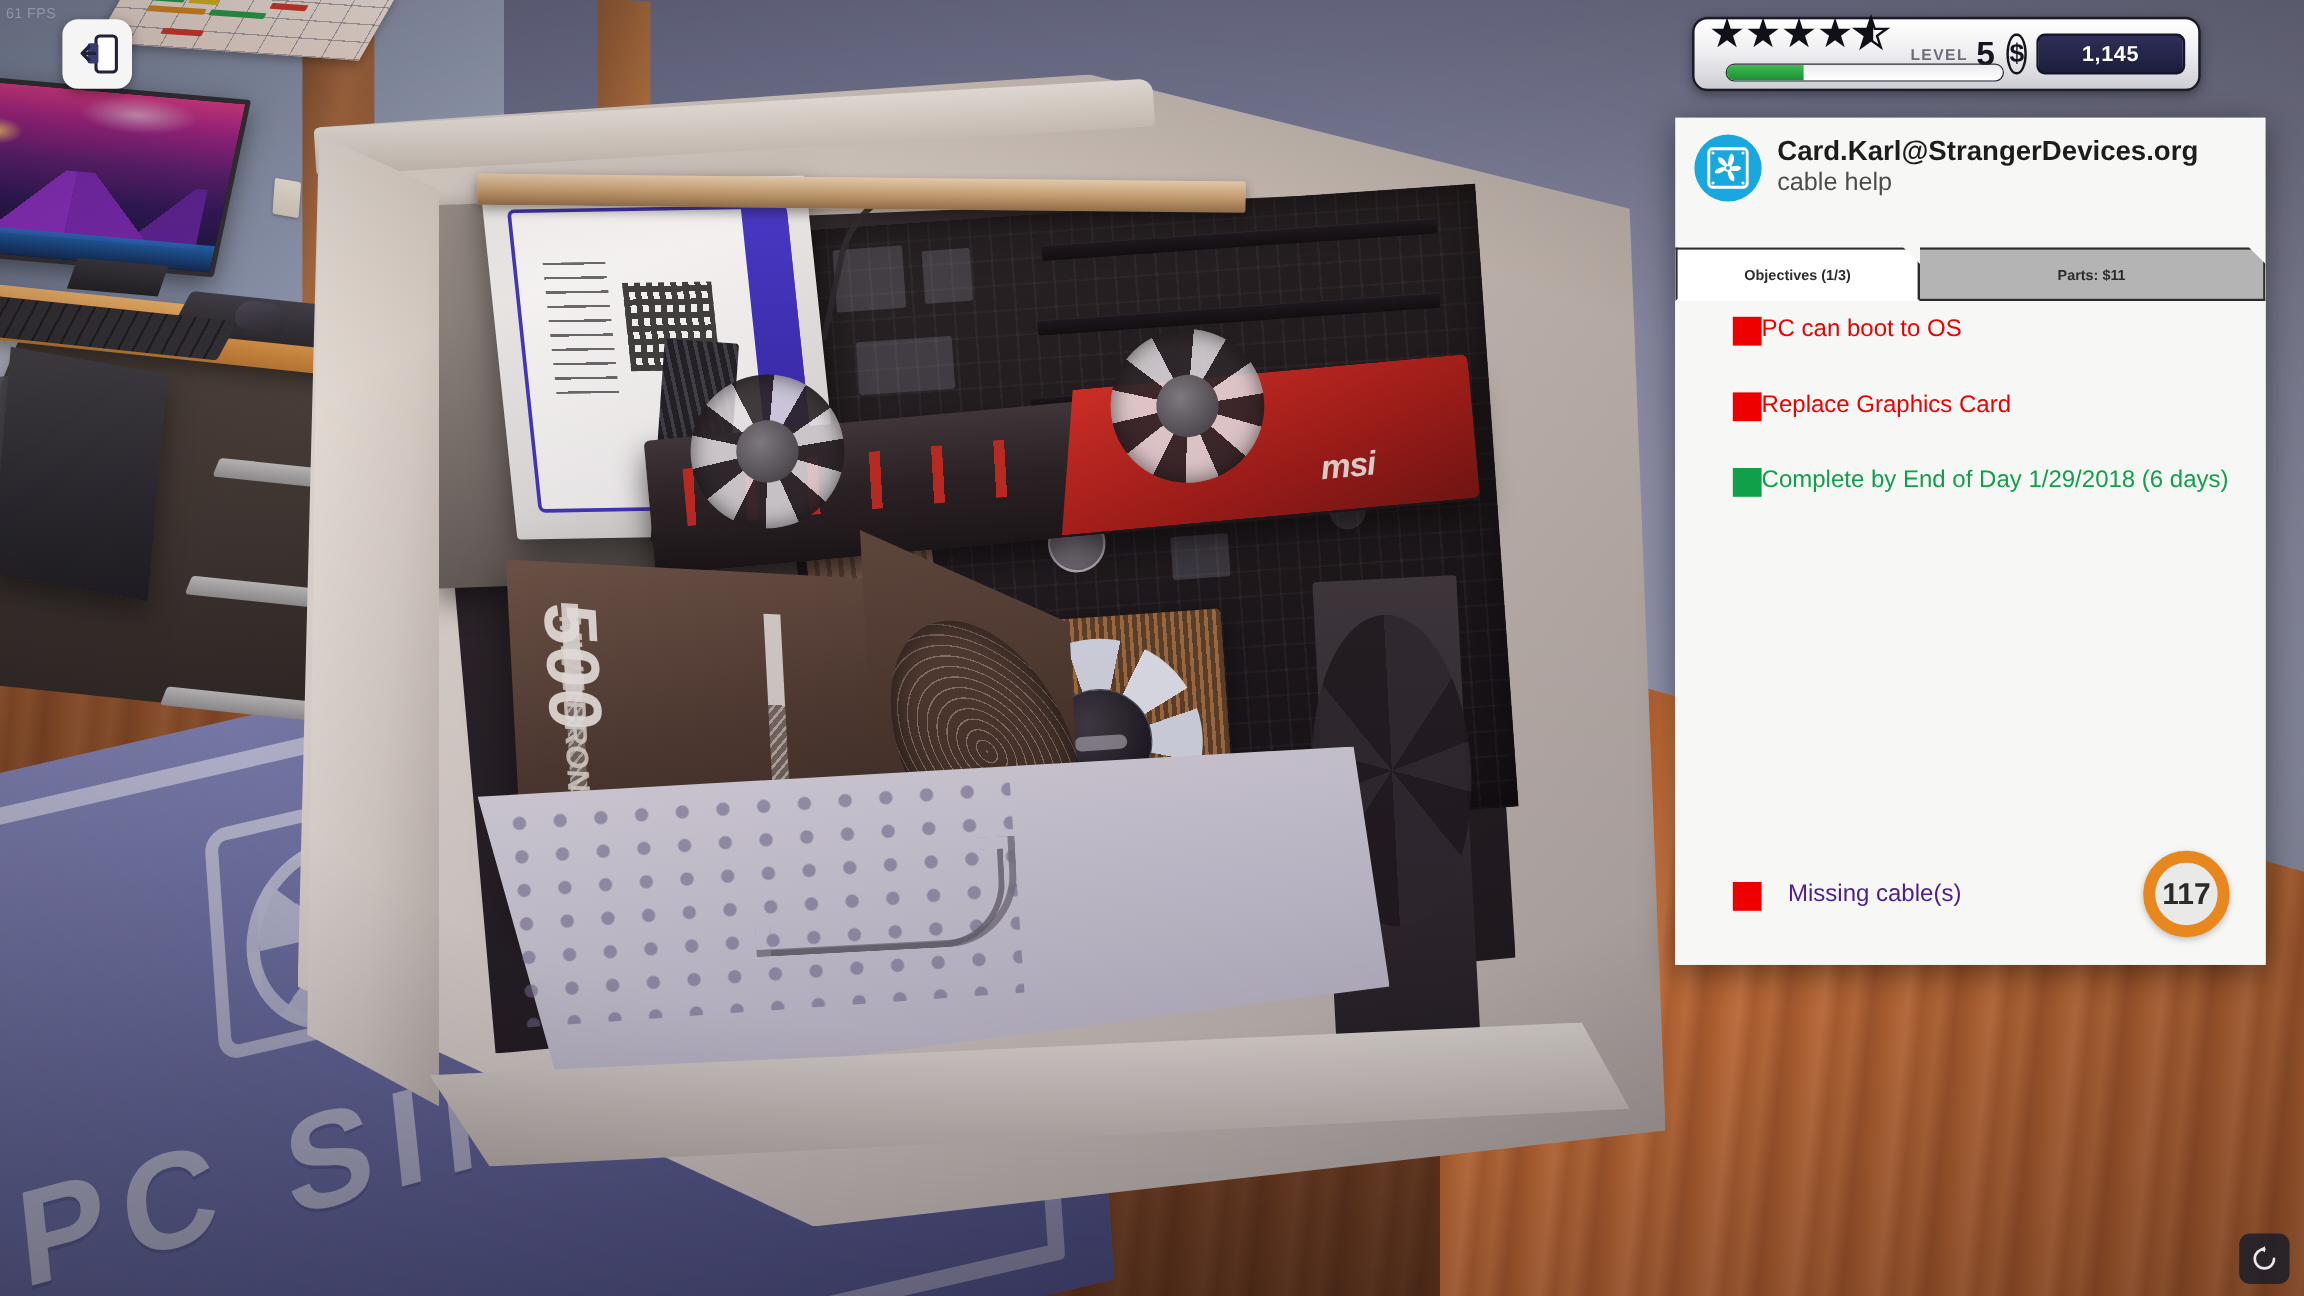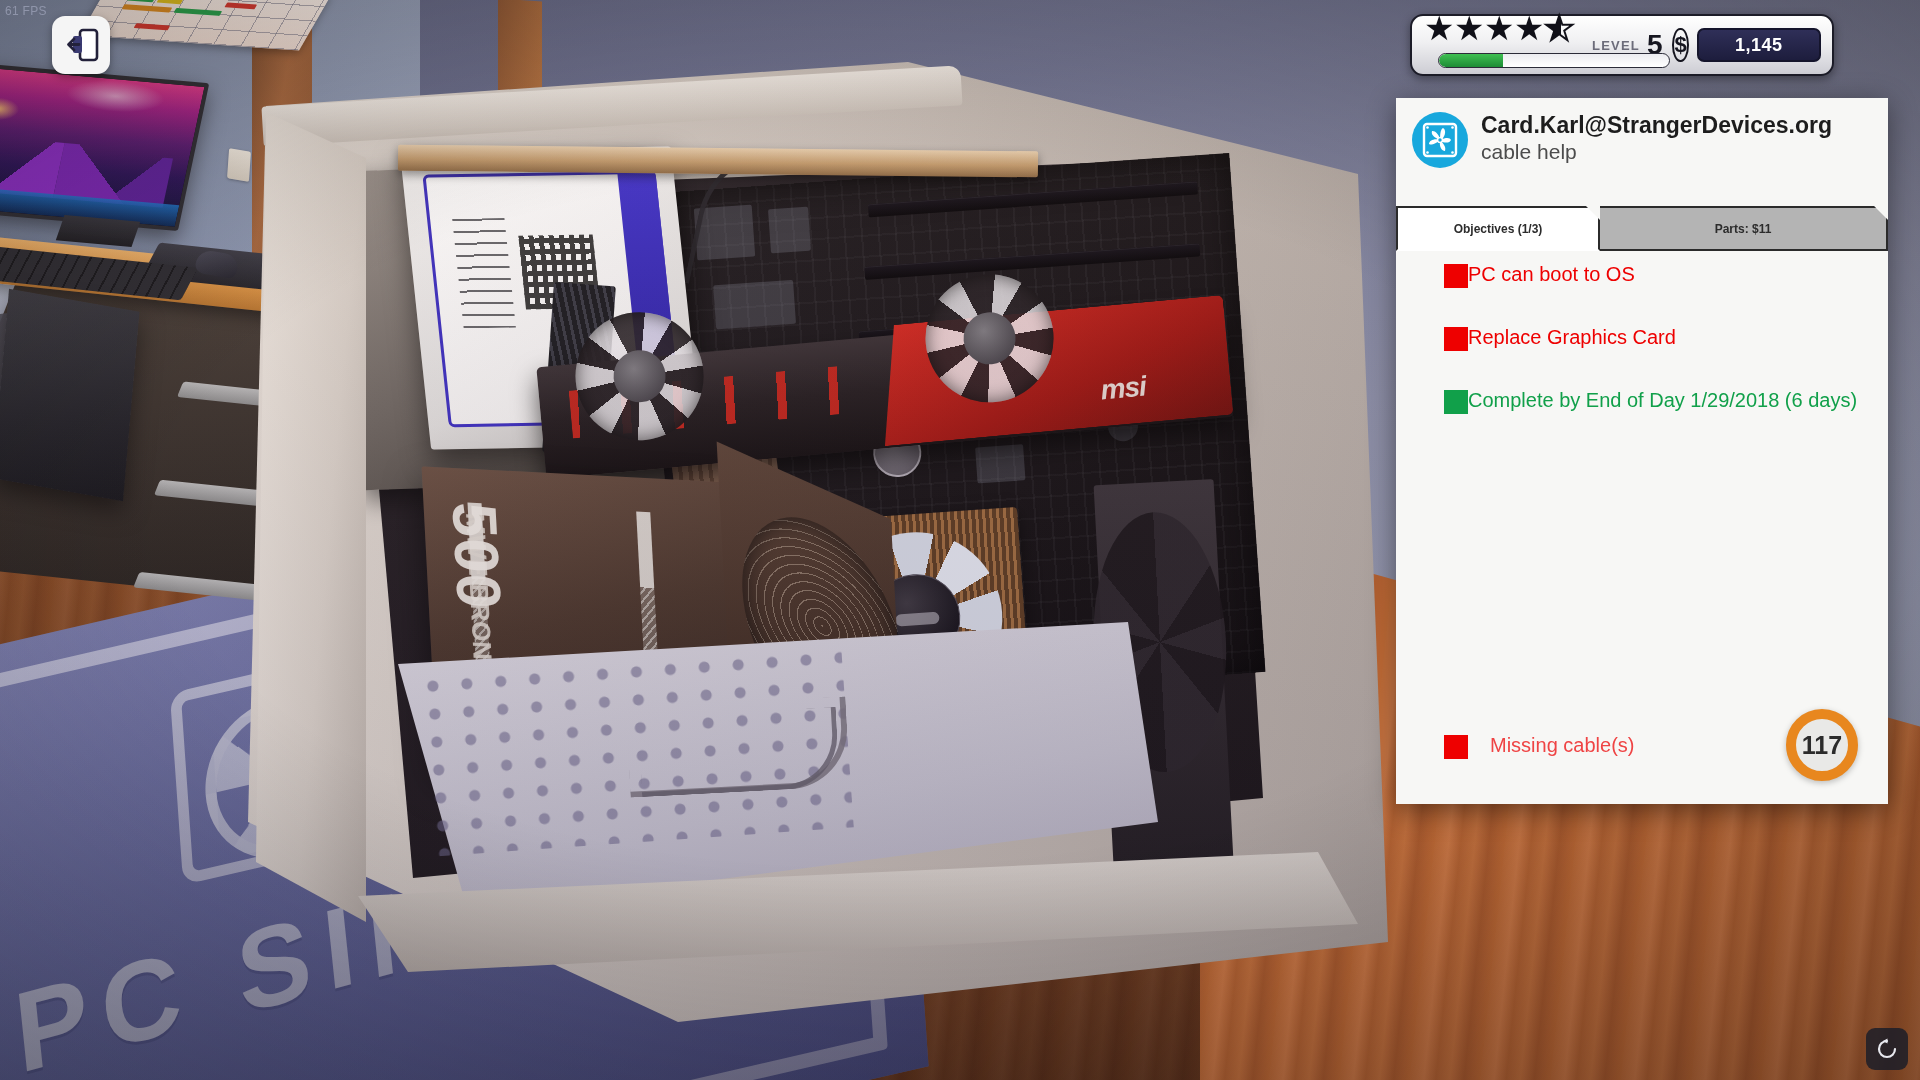--- a/index.html
+++ b/index.html
@@ -597,21 +597,21 @@
         <div class="obj-row">
           <div class="obj-box" style="background: rgb(17, 160, 74);"></div>
           <div class="obj-text" style="color: rgb(17, 160, 74);">Complete by End of Day 1/29/2018 (6 days)</div>
         </div>
       </div>
 
     <div class="status-body">
       <div id="status-list">
           <div class="status-row">
             <div class="obj-box" style="background: rgb(238, 0, 0);"></div>
-            <div class="obj-text" style="color: #ef4444;">Missing cable(s)</div>
+            <div class="obj-text" style="color: #4c1d95;">Missing cable(s)</div>
           </div>
         </div>
       <div class="status-badge" style="border-color: rgb(232, 135, 30);">117</div>
     </div>
   </div>
 
   <svg class="cursor" width="26" height="34" viewBox="0 0 26 34">
     <path d="M2 1 L2 26 L8.4 20.2 L12.6 30 L17 28 L12.9 18.6 L21.6 18.2 Z" fill="#ffffff" stroke="#2a2a2a" stroke-width="1.3" stroke-linejoin="round"></path>
   </svg>
 

